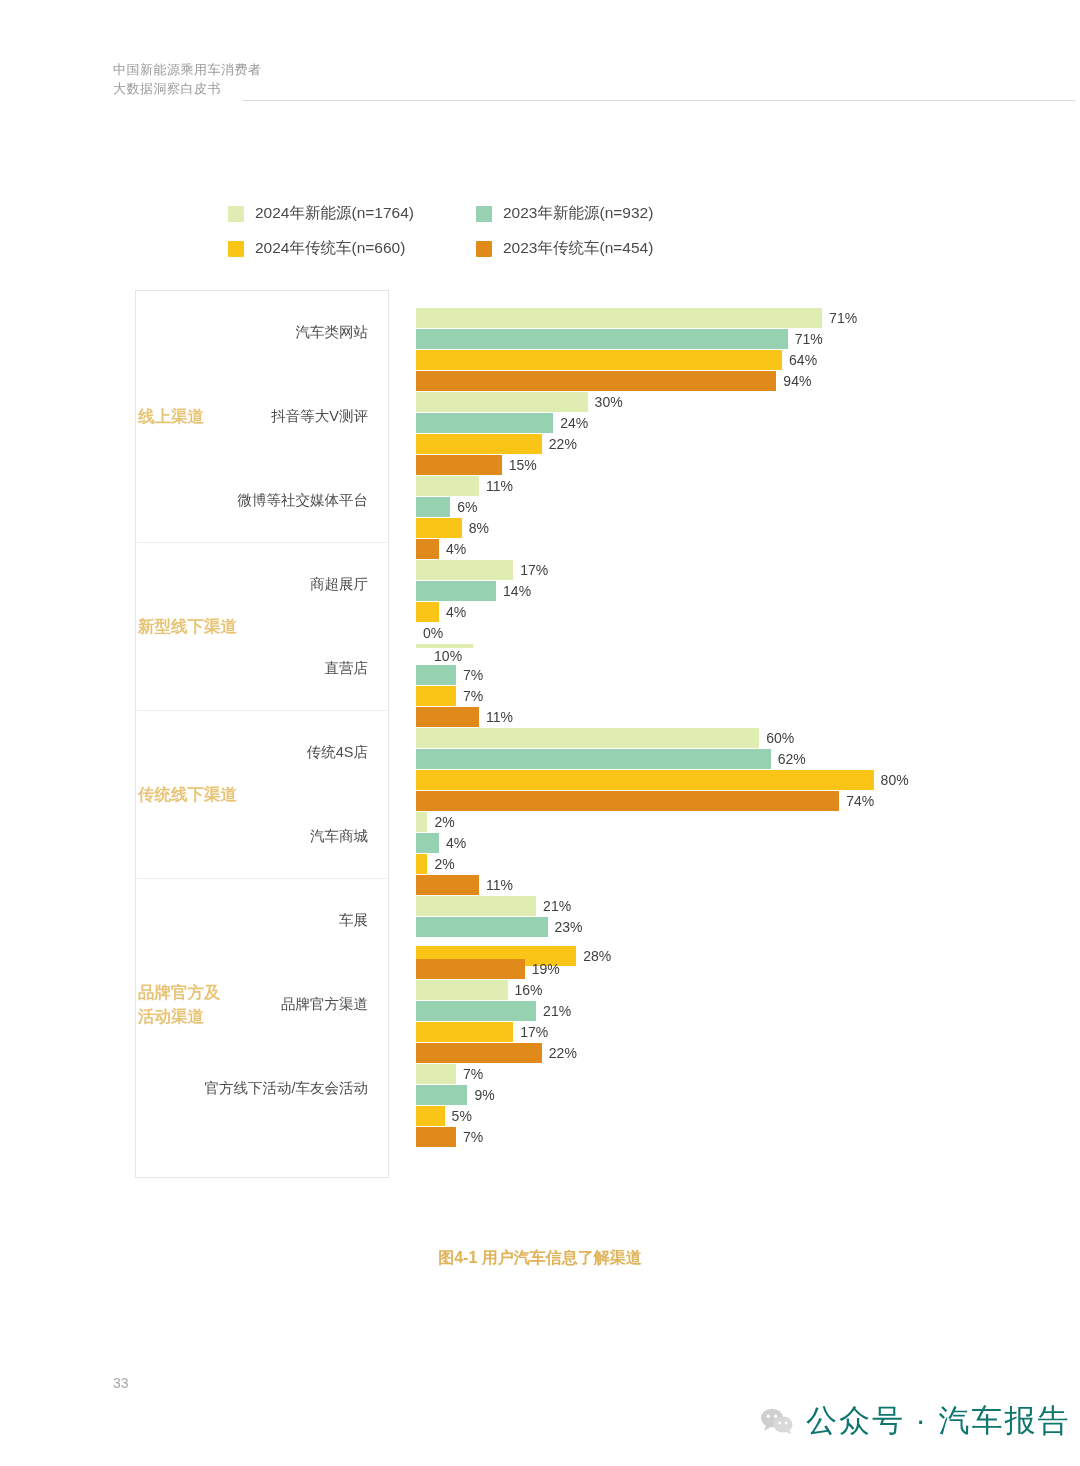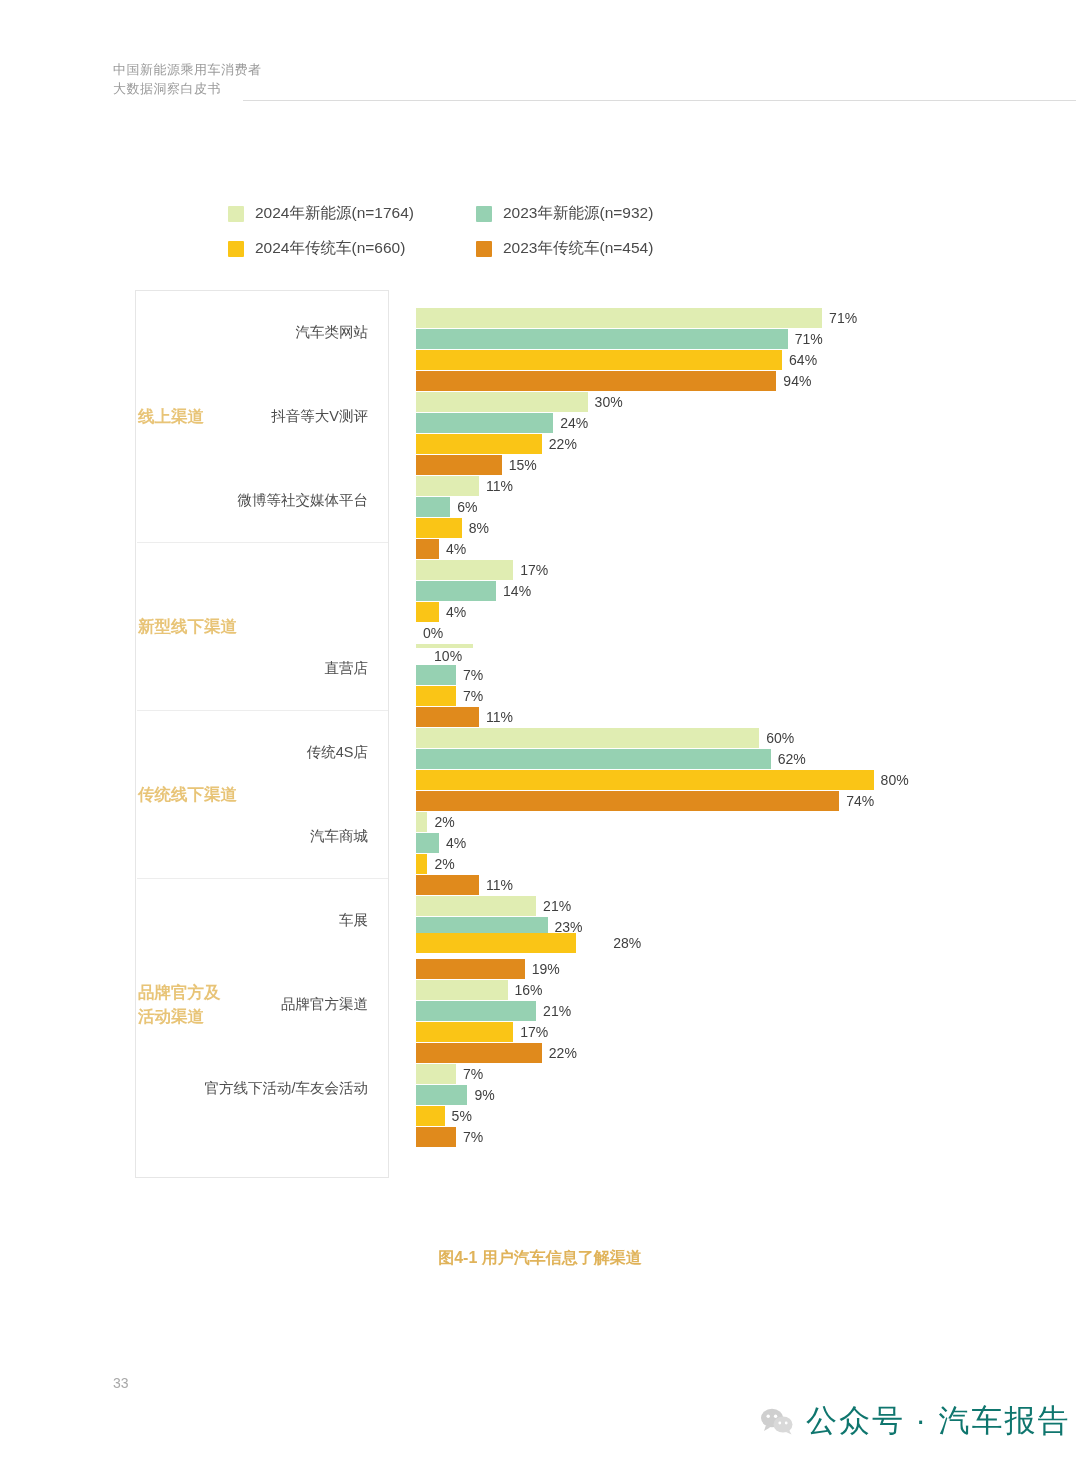--- a/index.html
+++ b/index.html
@@ -305,20 +305,21 @@
           <div class="bar" style="width: 45.76px; background: rgb(250, 197, 22);"></div>
           <span class="bar-value">8%</span>
         </div>
         <div class="bar-line" style="top: 81px;">
           <div class="bar" style="width: 22.88px; background: rgb(224, 138, 28);"></div>
           <span class="bar-value">4%</span>
         </div>
       </div>
     </div>
     <div class="row" style="top: 252px;">
+      <div class="row-label">商超展厅</div>
       <div class="bars">
         <div class="bar-line" style="top: 18px;">
           <div class="bar" style="width: 97.24px; background: rgb(224, 237, 178);"></div>
           <span class="bar-value">17%</span>
         </div>
         <div class="bar-line" style="top: 39px;">
           <div class="bar" style="width: 80.08px; background: rgb(150, 209, 178);"></div>
           <span class="bar-value">14%</span>
         </div>
         <div class="bar-line" style="top: 60px;">
@@ -398,21 +399,21 @@
       <div class="row-label">车展</div>
       <div class="bars">
         <div class="bar-line" style="top: 18px;">
           <div class="bar" style="width: 120.12px; background: rgb(224, 237, 178);"></div>
           <span class="bar-value">21%</span>
         </div>
         <div class="bar-line" style="top: 39px;">
           <div class="bar" style="width: 131.56px; background: rgb(150, 209, 178);"></div>
           <span class="bar-value">23%</span>
         </div>
-        <div class="bar-line" style="top: 55px; gap: 30px;">
+        <div class="bar-line" style="top: 68px;">
           <div class="bar" style="width: 160.16px; background: rgb(250, 197, 22);"></div>
           <span class="bar-value">28%</span>
         </div>
         <div class="bar-line" style="top: 81px;">
           <div class="bar" style="width: 108.68px; background: rgb(224, 138, 28);"></div>
           <span class="bar-value">19%</span>
         </div>
       </div>
     </div>
     <div class="row" style="top: 672px;">

